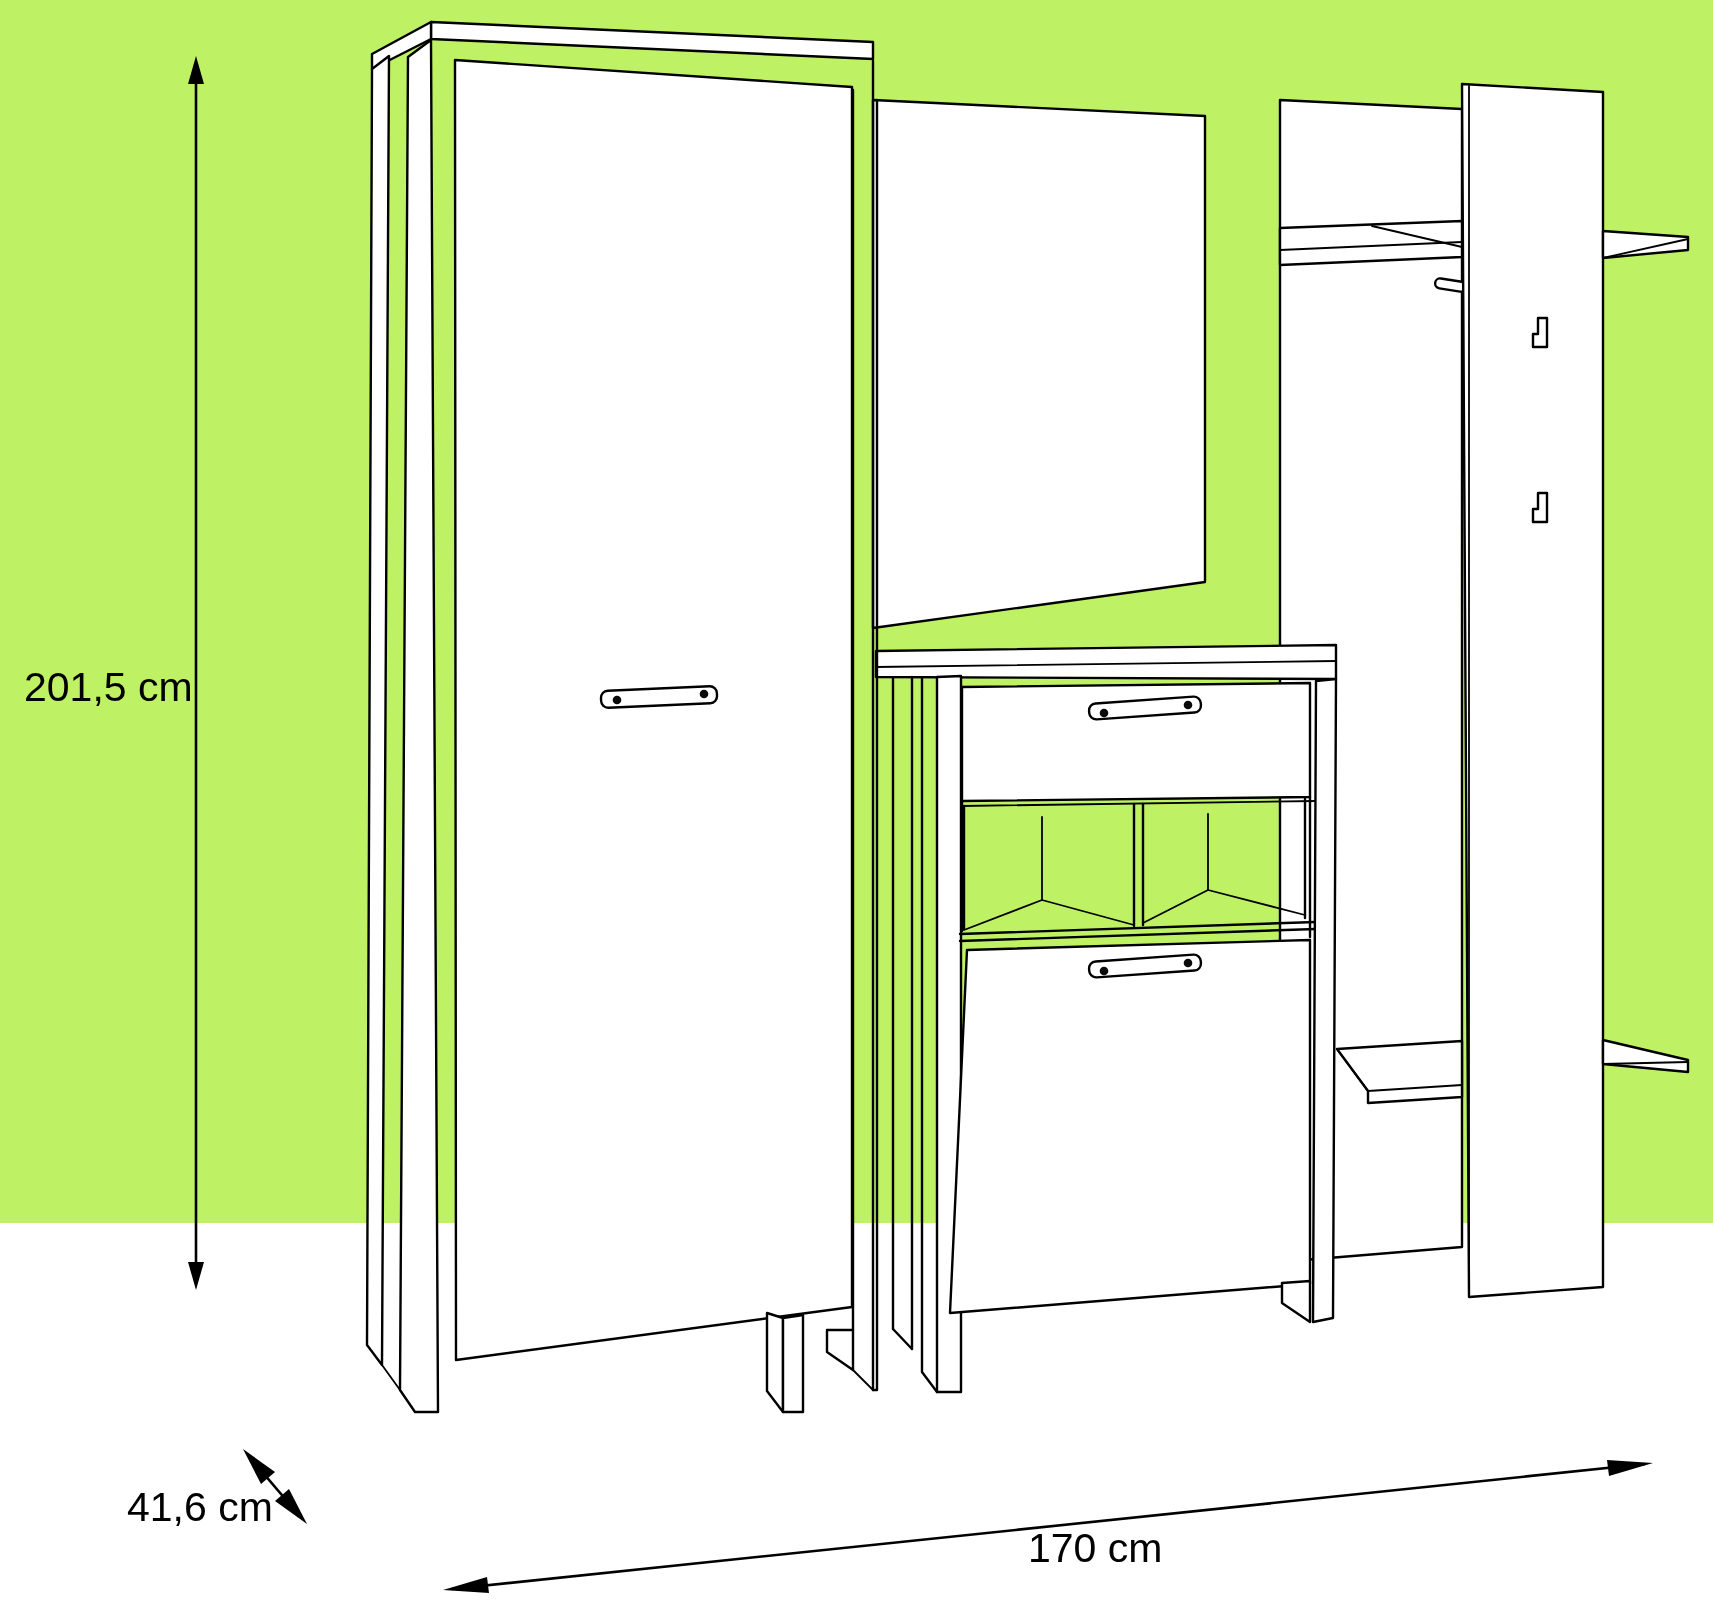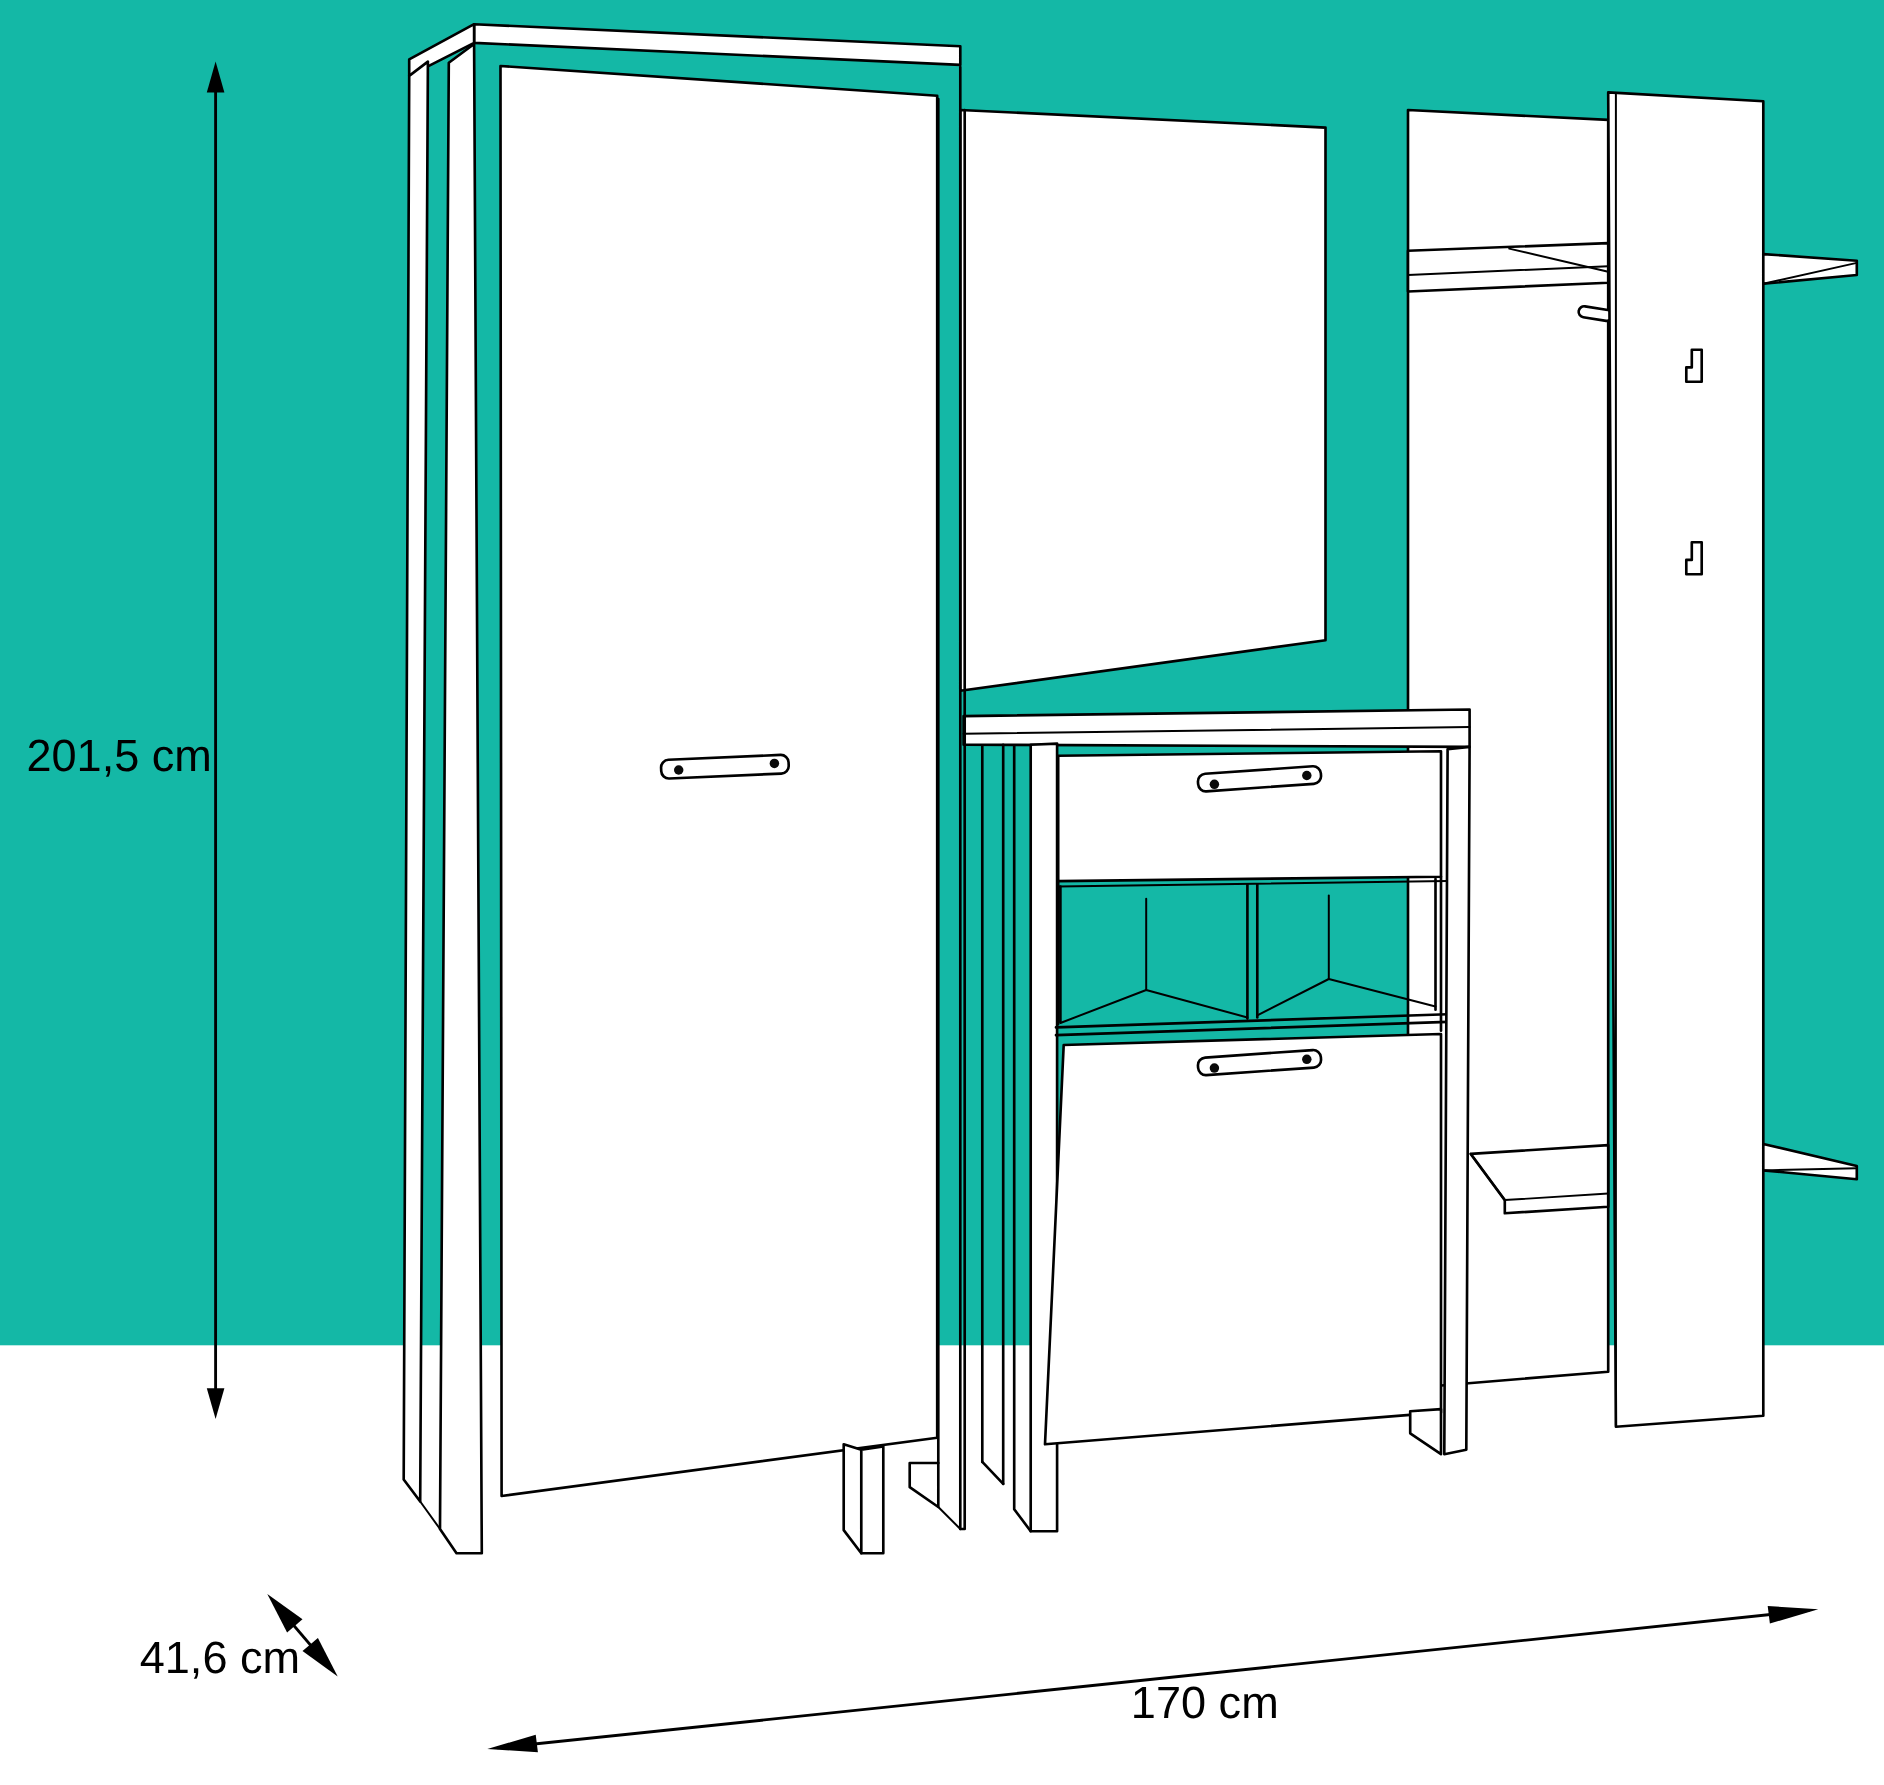--- a/index.html
+++ b/index.html
@@ -8,21 +8,21 @@
     background: #ffffff;
     width: 1713px;
     height: 1623px;
     overflow: hidden;
     font-family: "Liberation Sans", sans-serif;
   }
   .canvas {
     position: relative;
     width: 1713px;
     height: 1223px;
-    background: #14b8a6;
+    background: #bef264;
   }
   svg { display: block; }
   .ln  { fill: none; stroke: #000000; stroke-width: 2.4; stroke-linejoin: round; stroke-linecap: round; }
   .lnf { fill: #ffffff; stroke: #000000; stroke-width: 2.4; stroke-linejoin: round; stroke-linecap: round; }
   .thin { fill: none; stroke: #000000; stroke-width: 1.8; stroke-linejoin: round; stroke-linecap: round; }
   .dot { fill: #0a0a0a; stroke: none; }
   .arrowline { fill: none; stroke: #000000; stroke-width: 2.6; }
   .arrowhead { fill: #000000; stroke: none; }
   .dimtext {
     font-family: "Liberation Sans", sans-serif;

